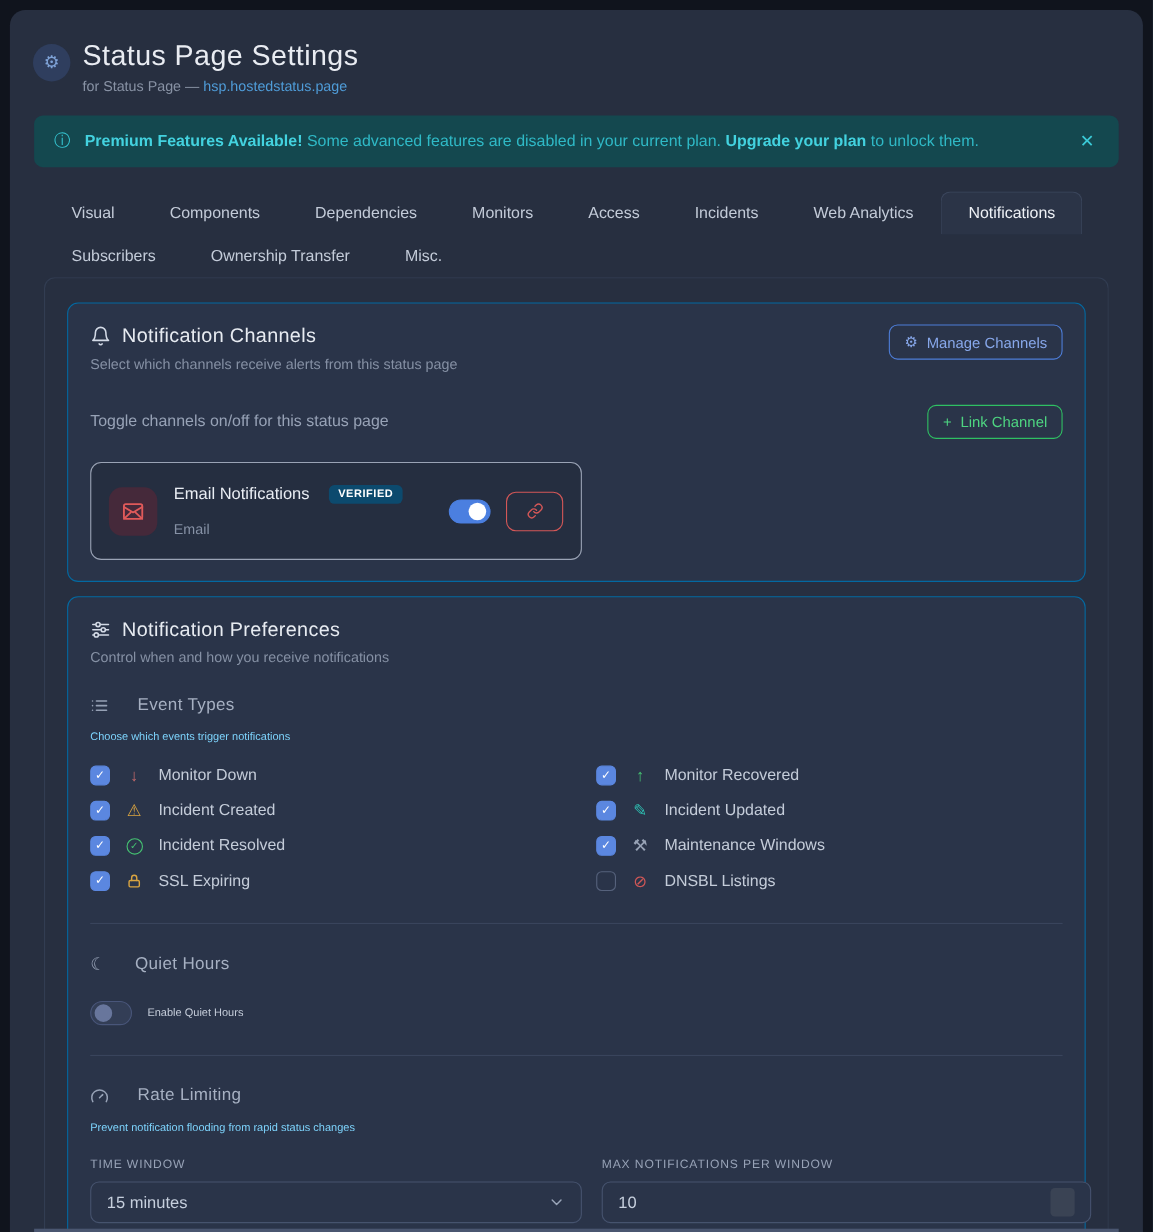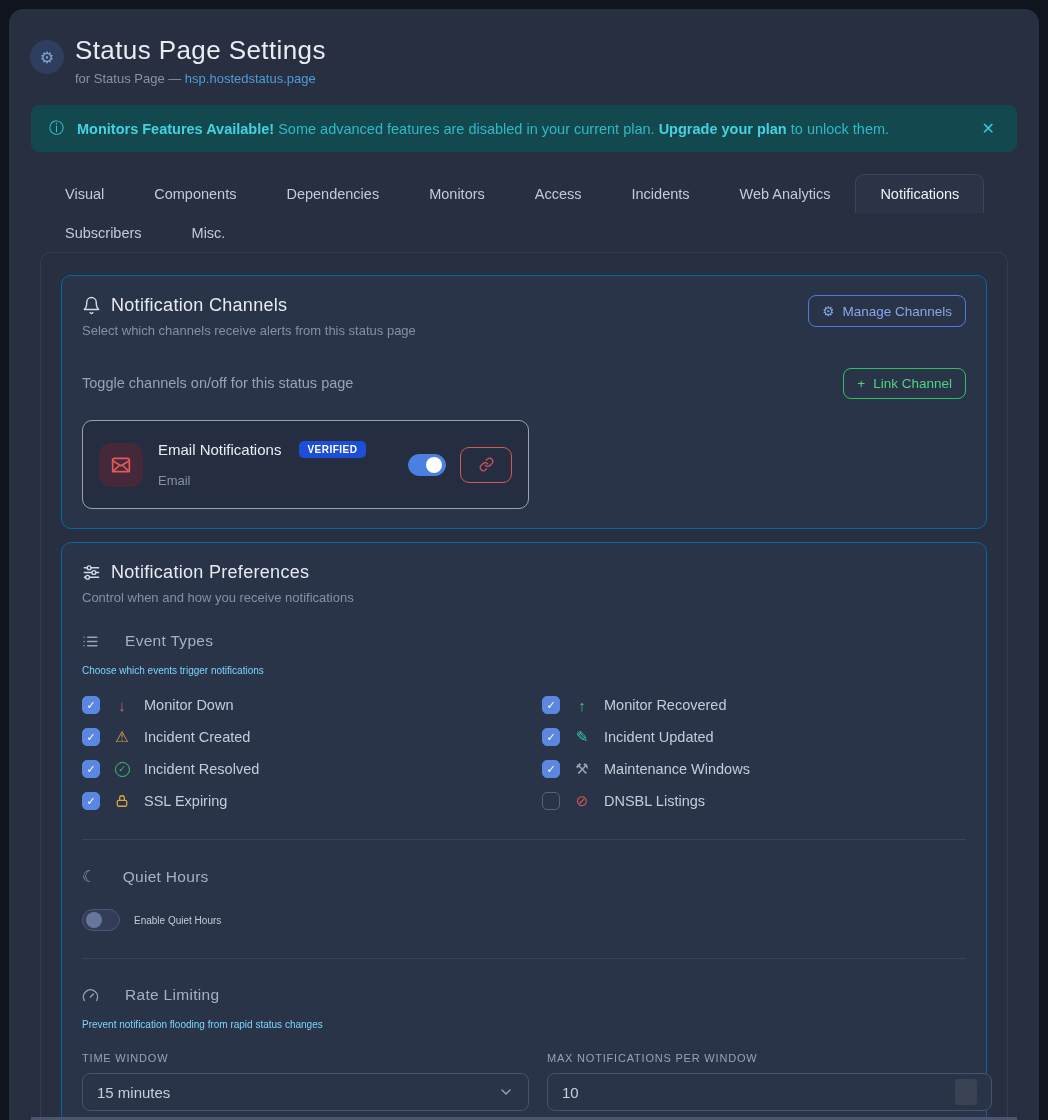--- a/index.html
+++ b/index.html
@@ -65,21 +65,21 @@
     background:#252e40; padding:20px 16px; display:flex; align-items:center;
   }
   .email-tile {
     width:44px; height:44px; border-radius:12px; background:#45293a; color:#e05a5a;
     display:flex; align-items:center; justify-content:center; flex:0 0 44px;
   }
   .channel-info { margin-left:15px; }
   .channel-name-row { display:flex; align-items:center; gap:18px; }
   .channel-name { font-size:15px; color:#e9edf3; }
   .verified-badge {
-    background:#1d4ed8; color:#ffffff; font-size:10px; font-weight:bold; letter-spacing:.5px;
+    background:#0c4a6e; color:#ffffff; font-size:10px; font-weight:bold; letter-spacing:.5px;
     padding:3px 8px; border-radius:5px;
   }
   .channel-type { font-size:13px; color:#8691a5; margin-top:15px; }
   .toggle {
     width:38px; height:22px; border-radius:11px; background:#333e56; border:1px solid #49567a;
     position:relative; cursor:pointer; flex:0 0 38px;
   }
   .toggle .knob {
     position:absolute; width:16px; height:16px; border-radius:50%; background:#68769c; top:2px; left:3px;
     transition:left .1s;
@@ -136,34 +136,35 @@
       <span>⚙</span>
     </div>
     <div>
       <div class="page-title">Status Page Settings</div>
       <div class="page-sub"><span>for Status Page — </span><span class="sub-link">hsp.hostedstatus.page</span></div>
     </div>
   </div>
 
   <div class="banner">
     <span class="banner-icon">ⓘ</span>
-    <span><b>Monitors Features Available!</b><span> Some advanced features are disabled in your current plan. </span><span class="banner-link">Upgrade your plan</span><span> to unlock them.</span></span>
+    <span><b>Premium Features Available!</b><span> Some advanced features are disabled in your current plan. </span><span class="banner-link">Upgrade your plan</span><span> to unlock them.</span></span>
     <button class="banner-close"><span>✕</span></button>
   </div>
 
   <div class="tabs">
     <button class="tab">Visual</button>
     <button class="tab">Components</button>
     <button class="tab">Dependencies</button>
     <button class="tab">Monitors</button>
     <button class="tab">Access</button>
     <button class="tab">Incidents</button>
     <button class="tab">Web Analytics</button>
     <button class="tab active">Notifications</button>
     <button class="tab">Subscribers</button>
+    <button class="tab">Ownership Transfer</button>
     <button class="tab">Misc.</button>
   </div>
 
   <div class="content">
 
     <div class="section">
       <div class="sec-head-row">
         <div>
           <div class="sec-title">
             <svg width="19" height="19" viewBox="0 0 24 24" fill="none" stroke-width="1.8" stroke-linecap="round" stroke-linejoin="round" stroke="currentColor">

